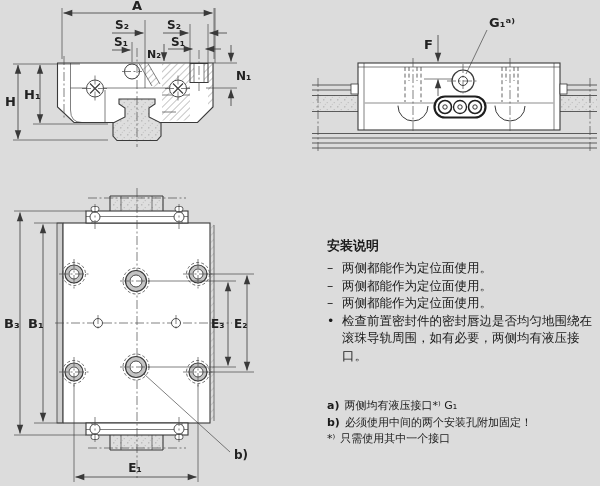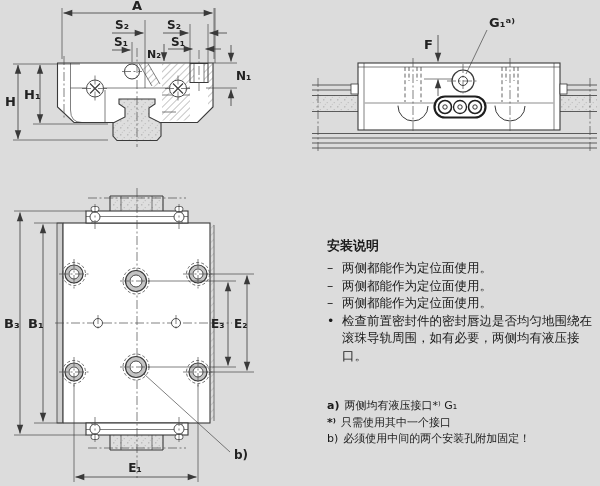--- a/index.html
+++ b/index.html
@@ -328,20 +328,20 @@
     <span class="blt">•</span>
     <span class="ntx">检查前置密封件的密封唇边是否均匀地围绕在滚珠导轨周围，如有必要，两侧均有液压接口。</span>
   </div>
 </div>
 
 <div class="foot">
   <div class="fn-row">
     <span class="fnp">a)</span><span>两侧均有液压接口*⁾ G₁</span>
   </div>
   <div class="fn-row">
+    <span class="fnp">b)</span><span>必须使用中间的两个安装孔附加固定！</span>
+  </div>
+  <div class="fn-row">
     <span class="fnp">*⁾</span><span>只需使用其中一个接口</span>
   </div>
-  <div class="fn-row">
-    <span class="fnp">b)</span><span>必须使用中间的两个安装孔附加固定！</span>
-  </div>
 </div>
 
 </div>
 
 </body></html>

